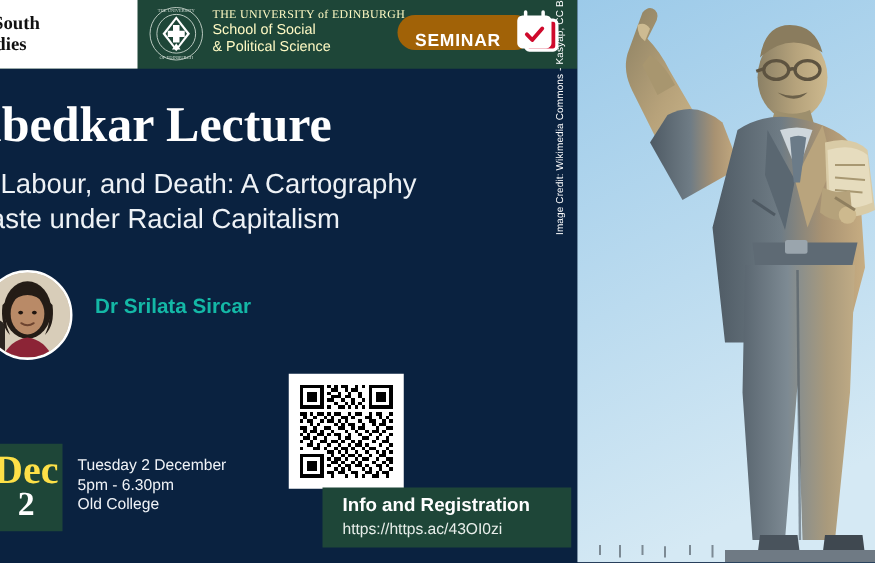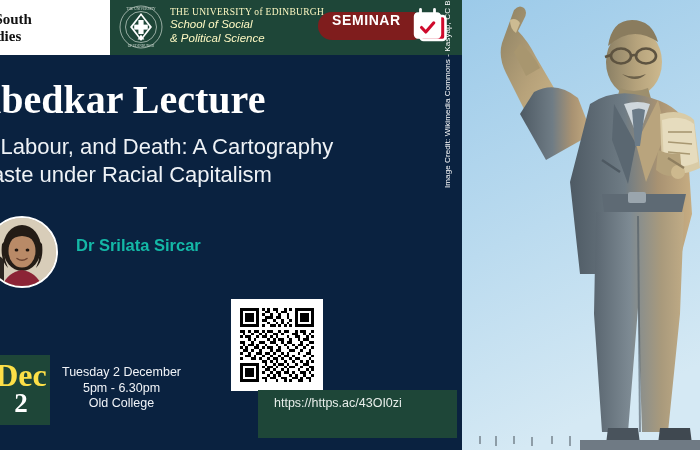--- a/index.html
+++ b/index.html
@@ -62,30 +62,29 @@
     font-family: "Liberation Serif", serif;
     font-size: 9.5px;
     letter-spacing: 0.3px;
     line-height: 11px;
     white-space: nowrap;
   }
   .uni-word .l2, .uni-word .l3 {
     font-size: 11.5px;
     line-height: 13.5px;
     white-space: nowrap;
-    font-style: italic;
   }
 
   .seminar-badge {
     position: absolute; left: 318px; top: 12px;
     height: 28px;
     min-width: 108px;
-    background: #7f1d1d;
+    background: #a16207;
     border-radius: 14px;
-    display: flex; align-items: flex-start;
+    display: flex; align-items: flex-end;
     padding: 0 14px;
   }
   .seminar-badge span {
     color: #ffffff;
     font-weight: bold;
     font-size: 14px;
     letter-spacing: 0.6px;
     white-space: nowrap;
   }
   .cal-icon {
@@ -171,21 +170,20 @@
     line-height: 30px;
     color: #ffffff;
   }
 
   
   .details {
     position: absolute; left: 62px; top: 365px;
     font-size: 12.5px;
     line-height: 15.5px;
     color: #f0f3f7;
-    text-align: center;
   }
   .details div { white-space: nowrap; }
 
   
   .info-panel {
     position: absolute; left: 258px; top: 390px;
     width: 199px; height: 48px;
     background: #1e4638;
     padding: 5px 0 0 16px;
   }
@@ -508,20 +506,21 @@
       <div class="date-day">2</div>
     </div>
 
     <div class="details">
       <div>Tuesday 2 December</div>
       <div>5pm - 6.30pm</div>
       <div>Old College</div>
     </div>
 
     <div class="info-panel">
+      <div class="info-title">Info and Registration</div>
       <div class="info-url">https://https.ac/43OI0zi</div>
     </div>
   </div>
 
   <div class="credit">Image Credit: Wikimedia Commons - Kasyap, CC BY-SA 4.0</div>
 
   <div class="photo">
     <svg width="238" height="450" viewBox="0 0 238 450">
       <defs>
         <linearGradient id="sky" x1="0" y1="0" x2="0.25" y2="1">

